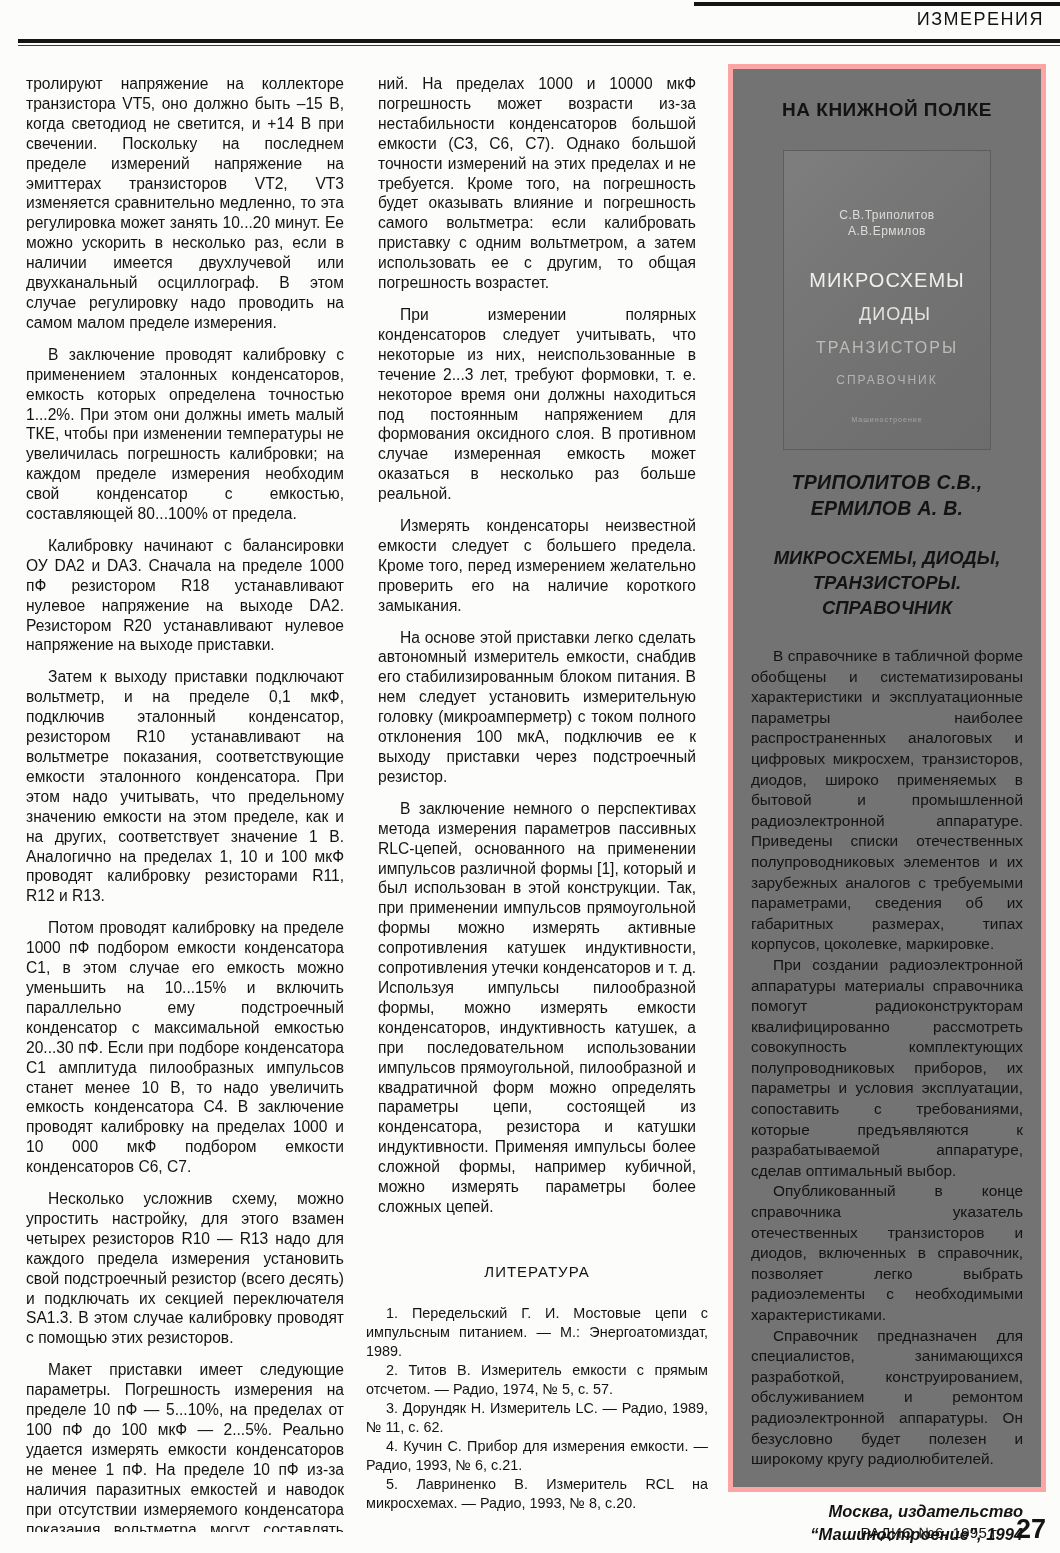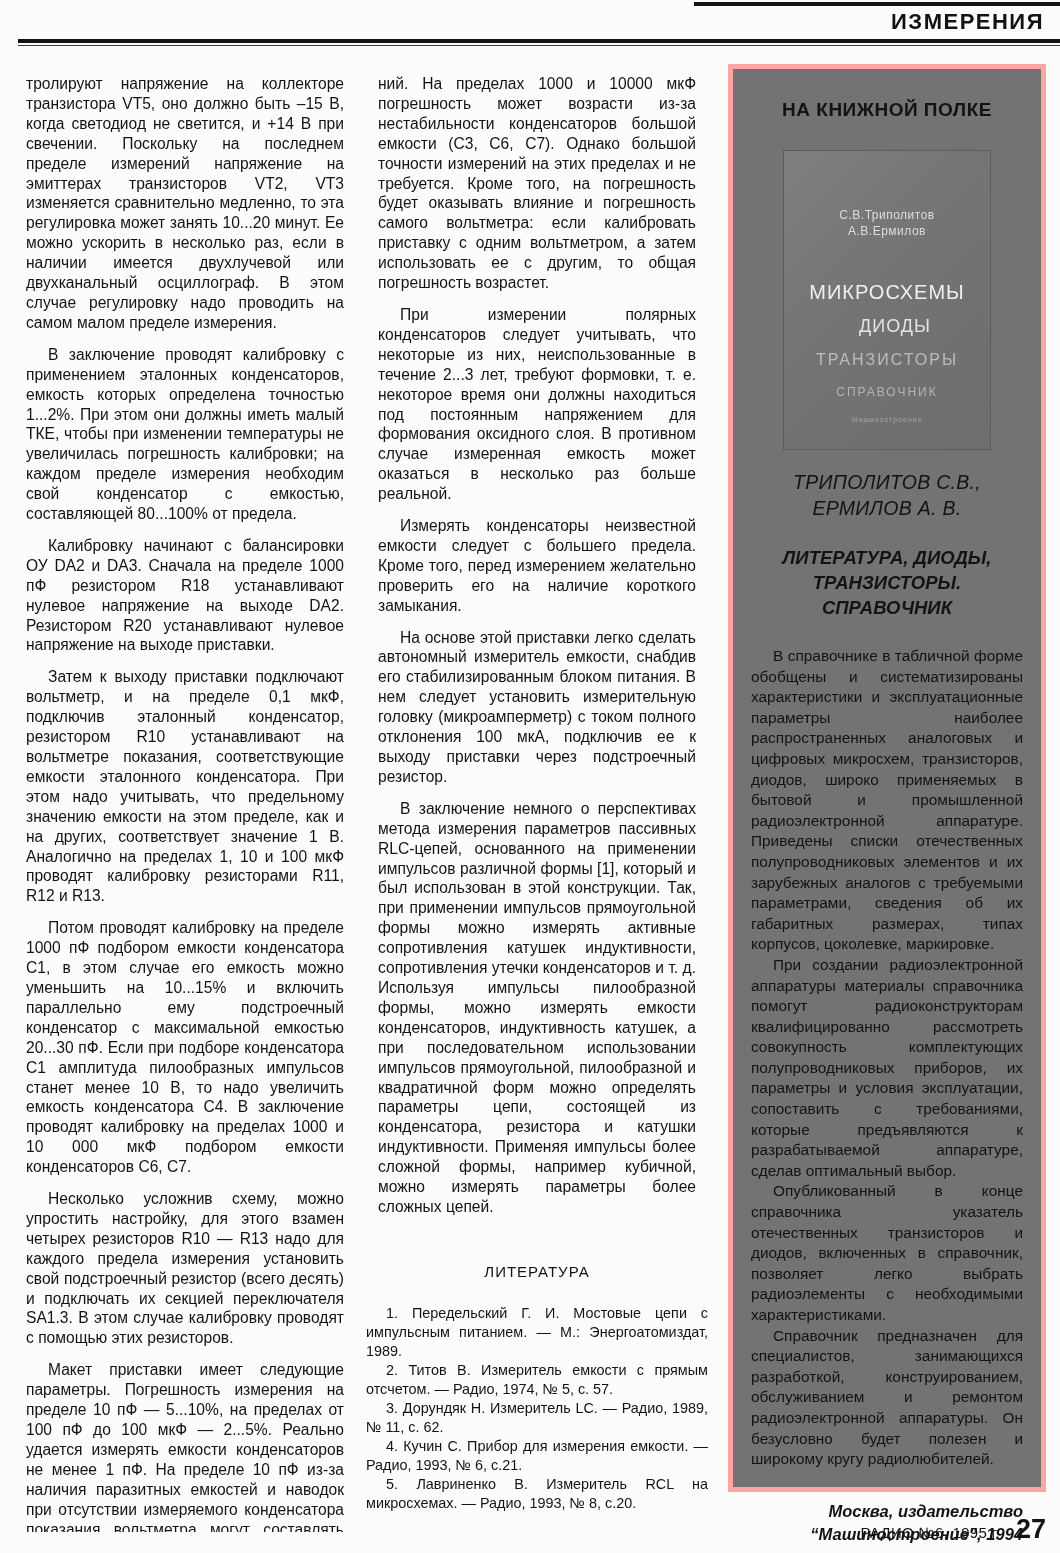--- a/index.html
+++ b/index.html
@@ -5,21 +5,21 @@
   html,body{margin:0;padding:0;}
   body{
     width:1060px;height:1553px;position:relative;overflow:hidden;
     background:#fcfcfb;color:#131313;
     font-family:"Liberation Sans","DejaVu Sans",sans-serif;
   }
   
   .hdr-rule-top{position:absolute;top:2px;left:694px;right:0;height:4px;background:#141414;}
   .hdr-title{
     position:absolute;top:9px;right:16px;
-    font-weight:bold;font-size:22px;letter-spacing:1.5px;
+    font-weight:normal;font-size:18px;letter-spacing:1.5px;
   }
   .hdr-rule-full{position:absolute;top:39px;left:18px;right:0;height:4px;background:#141414;}
   .hdr-rule-thin{position:absolute;top:45px;left:18px;right:0;height:1px;background:#3a3a3a;}
 
   
   .col{position:absolute;top:62px;width:342px;overflow:hidden;}
   .col1{left:14px;height:1470px;}
   .col2{left:366px;height:1470px;}
   .col p.body{
     margin:12px;font-size:15.6px;line-height:19.9px;text-align:justify;
@@ -44,27 +44,27 @@
   }
   .panel-title{
     margin-top:30px;text-align:center;font-weight:bold;font-size:19px;letter-spacing:.5px;
   }
   .cover{
     position:relative;width:206px;height:298px;margin:30px auto 0 auto;
     background:linear-gradient(135deg,#7e7e7e 0%,#747474 45%,#6d6d6d 100%);
     text-align:center;color:#e8e8e6;box-shadow:0 0 0 1px #5d5d5d;
   }
   .cover .authors{padding-top:56px;font-size:12px;line-height:16px;letter-spacing:.5px;color:#ddddd9;}
-  .cover .t1{margin-top:42px;font-size:20px;letter-spacing:1px;color:#efefec;}
+  .cover .t1{margin-top:30px;font-size:20px;letter-spacing:1px;color:#efefec;}
   .cover .t2{margin-top:12px;font-size:18px;letter-spacing:1px;color:#e3e3df;padding-left:16px;}
   .cover .t3{margin-top:14px;font-size:16px;letter-spacing:2px;color:#c9c9c4;opacity:.85;}
   .cover .t4{margin-top:16px;font-size:12px;letter-spacing:2px;color:#c2c2bd;opacity:.8;}
   .cover .pub{position:absolute;bottom:26px;width:100%;font-size:7px;letter-spacing:1px;color:#cfcfca;opacity:.55;}
   .authors-heading{
-    margin-top:20px;text-align:center;font-weight:normal;font-style:italic;
+    margin-top:20px;text-align:center;font-weight:bold;font-style:italic;
     font-size:19.5px;line-height:26px;letter-spacing:.3px;
   }
   .book-title-heading{
     margin-top:24px;text-align:center;font-weight:bold;font-style:italic;
     font-size:18.5px;line-height:25px;
   }
   .panel p.pbody{
     margin:0;font-size:15.4px;line-height:20.6px;text-align:justify;text-indent:22px;
   }
   .panel .pbody-wrap{margin-top:26px;}
@@ -129,21 +129,21 @@
     <div class="t4">СПРАВОЧНИК</div>
     <div class="pub">Машиностроение</div>
   </div>
 
   <div class="authors-heading">
     <div>ТРИПОЛИТОВ С.В.,</div>
     <div>ЕРМИЛОВ А. В.</div>
   </div>
 
   <div class="book-title-heading">
-    <div>ЛИТЕРАТУРА, ДИОДЫ,</div>
+    <div>МИКРОСХЕМЫ, ДИОДЫ,</div>
     <div>ТРАНЗИСТОРЫ.</div>
     <div>СПРАВОЧНИК</div>
   </div>
 
   <div class="pbody-wrap">
     <p class="pbody">В справочнике в табличной форме обобщены и систематизированы характеристики и эксплуатационные параметры наиболее распространенных аналоговых и цифровых микросхем, транзисторов, диодов, широко применяемых в бытовой и промышленной радиоэлектронной аппаратуре. Приведены списки отечественных полупроводниковых элементов и их зарубежных аналогов с требуемыми параметрами, сведения об их габаритных размерах, типах корпусов, цоколевке, маркировке.</p>
     <p class="pbody">При создании радиоэлектронной аппаратуры материалы справочника помогут радиоконструкторам квалифицированно рассмотреть совокупность комплектующих полупроводниковых приборов, их параметры и условия эксплуатации, сопоставить с требованиями, которые предъявляются к разрабатываемой аппаратуре, сделав оптимальный выбор.</p>
     <p class="pbody">Опубликованный в конце справочника указатель отечественных транзисторов и диодов, включенных в справочник, позволяет легко выбрать радиоэлементы с необходимыми характеристиками.</p>
     <p class="pbody">Справочник предназначен для специалистов, занимающихся разработкой, конструированием, обслуживанием и ремонтом радиоэлектронной аппаратуры. Он безусловно будет полезен и широкому кругу радиолюбителей.</p>
   </div>

